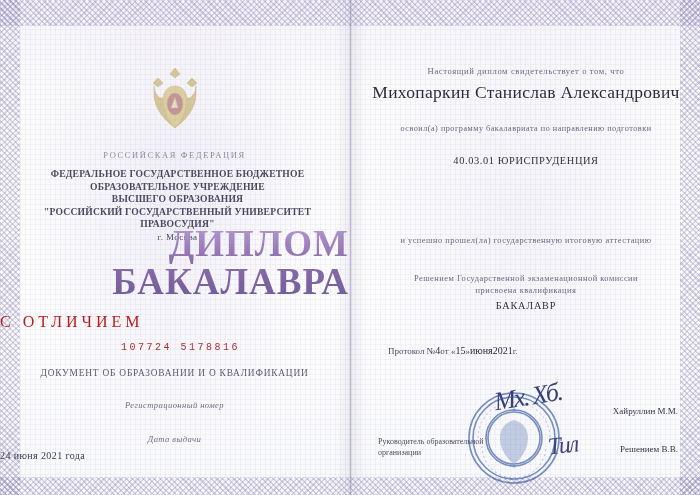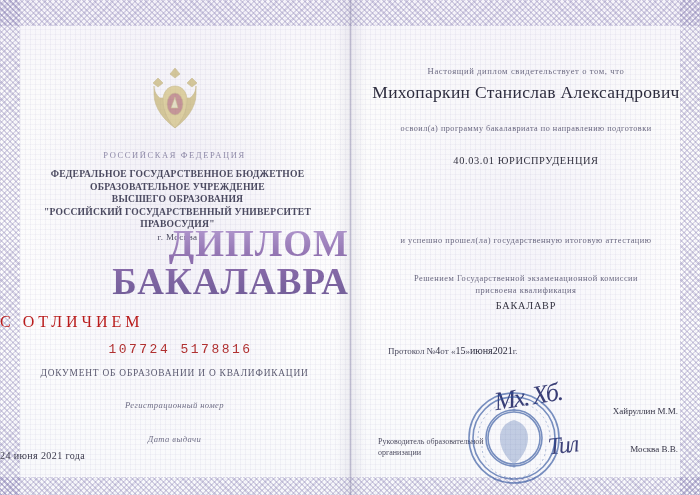--- a/index.html
+++ b/index.html
@@ -143,21 +143,21 @@
     font-size: 16px;
     letter-spacing: 4px;
     color: #b91c1c;
   }
 
   .serial {
     position: absolute;
     left: 12px; right: 0;
     top: 342px;
     text-align: center;
-    font-size: 13px;
+    font-size: 10px;
     letter-spacing: 2.5px;
     color: #b03030;
     font-family: "Liberation Mono", monospace;
   }
 
   .doc-about {
     position: absolute;
     left: 0; right: 0;
     top: 368px;
     text-align: center;
@@ -389,21 +389,21 @@
       <span class="pr-val">июня</span>
       <span class="pr-val">2021</span>
       <span>г.</span>
     </div>
 
     <div class="sign-block2" style="white-space: pre-line;">Руководитель образовательной
 организации</div>
   </div>
 
   <div class="sign-name1">Хайруллин М.М.</div>
-  <div class="sign-name2">Москва В.В.</div>
+  <div class="sign-name2">Решением В.В.</div>
 
   <div class="signature1">Мх. Хб.</div>
   <div class="signature2">Тил</div>
 
   <div class="stamp">
     <svg viewBox="0 0 96 96" width="96" height="96" aria-hidden="true">
       <g fill="none" stroke="#2a4f9b" stroke-width="1.6">
         <circle cx="48" cy="48" r="45"></circle>
         <circle cx="48" cy="48" r="41"></circle>
         <circle cx="48" cy="48" r="28"></circle>

